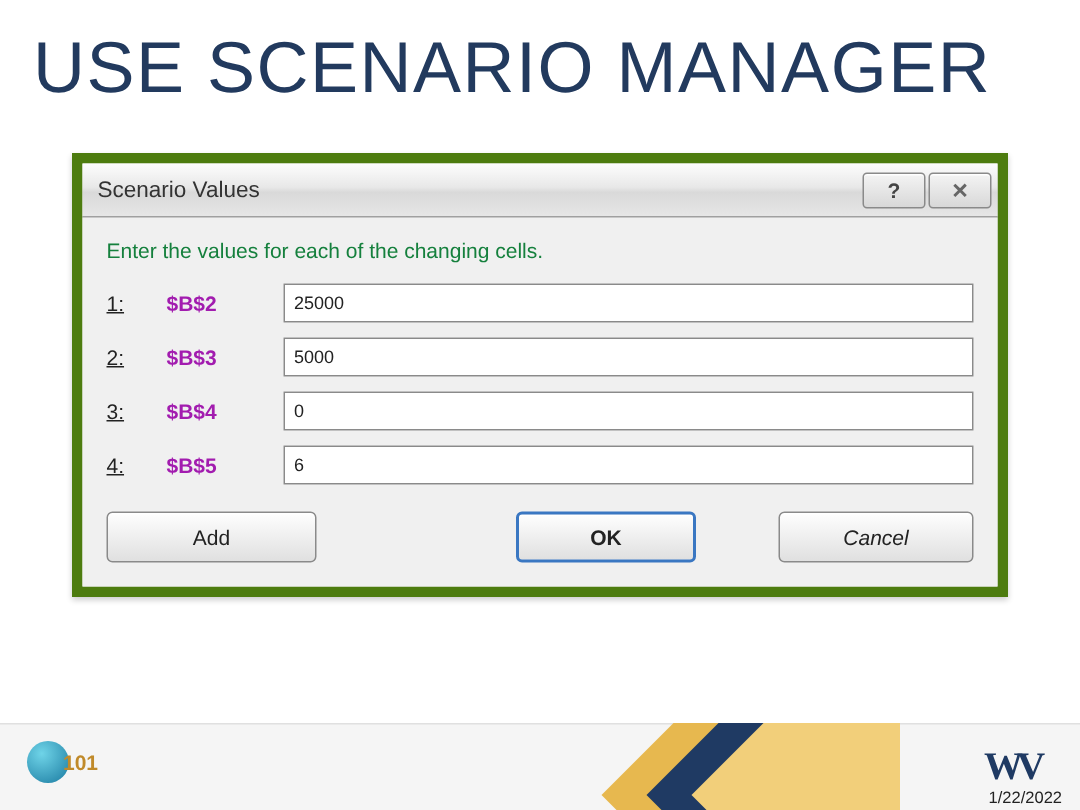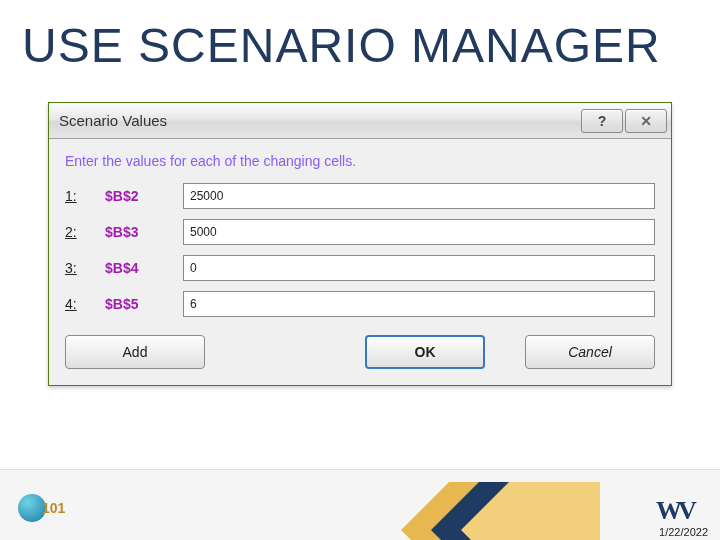--- a/index.html
+++ b/index.html
@@ -20,21 +20,21 @@
     font-weight: 400;
     color: #223a5e;
     letter-spacing: 1px;
   }
   .dialog {
     position: absolute;
     top: 102px;
     left: 48px;
     width: 624px;
     background: #f0f0f0;
-    border: 1px solid #4d7c0f;
+    border: 7px solid #4d7c0f;
     box-shadow: 0 2px 4px rgba(0,0,0,.2);
   }
   .titlebar {
     height: 36px;
     background: linear-gradient(#fdfdfd, #e8e8e8 45%, #d9d9d9 55%, #e6e6e6);
     border-bottom: 1px solid #a0a0a0;
     display: flex;
     align-items: center;
     padding: 0 4px 0 10px;
     position: relative;
@@ -61,21 +61,21 @@
   }
   .titlebar-btn.close {
     color: #666;
   }
   .dialog-body {
     padding: 14px 16px 16px 16px;
     background: #f0f0f0;
   }
   .instruction {
     font-size: 14px;
-    color: #8b5cf6;
+    color: #15803d;
     margin-bottom: 14px;
   }
   .row {
     display: flex;
     align-items: center;
     margin-bottom: 10px;
   }
   .row-label {
     width: 40px;
     font-size: 14px;
@@ -93,21 +93,21 @@
     flex: 1;
     height: 26px;
     border: 1px solid #8a8a8a;
     background: #fff;
     font-size: 12px;
     padding: 0 6px;
     color: #222;
   }
   .button-row {
     display: flex;
-    gap: 40px;
+    gap: 55px;
     margin-top: 18px;
     align-items: center;
   }
   .dlg-btn {
     height: 34px;
     border-radius: 4px;
     font-size: 14px;
     color: #222;
     display: flex;
     align-items: center;
@@ -122,21 +122,21 @@
     border: 2px solid #3a77c2;
     font-weight: bold;
   }
   .btn-cancel { width: 130px; font-style: italic; }
   .spacer { flex: 1; }
   .footer {
     position: absolute;
     bottom: 0;
     left: 0;
     width: 100%;
-    height: 71px;
+    height: 58px;
     background: #f5f5f5;
     border-top: 1px solid #e0e0e0;
   }
   .footer-chevron {
     position: absolute;
     right: 120px;
     bottom: 0;
     width: 300px;
     height: 58px;
     overflow: hidden;

